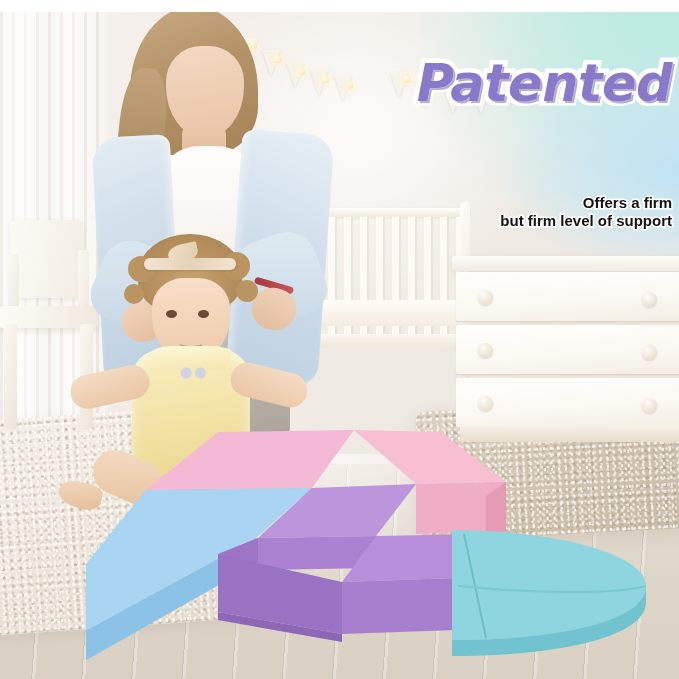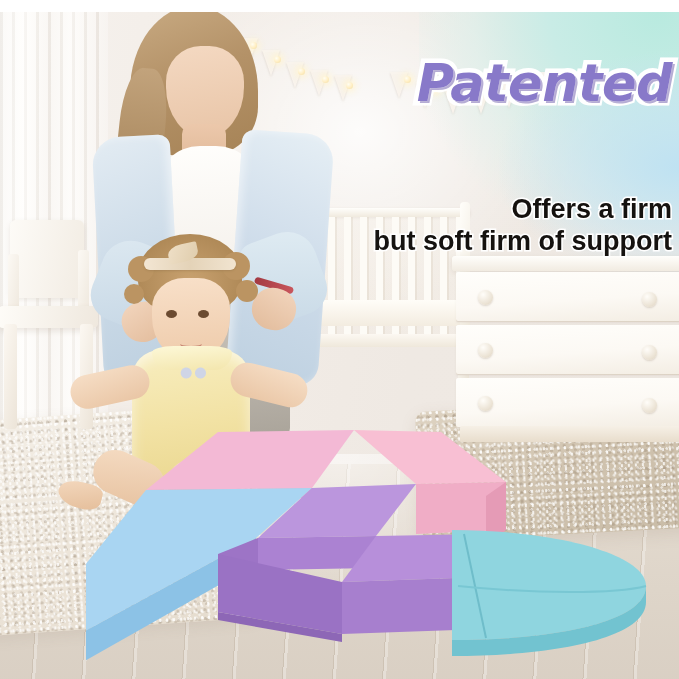--- a/index.html
+++ b/index.html
@@ -328,21 +328,21 @@
     paint-order:stroke fill;
     text-shadow:
       0 0 1px #fff, 2px 2px 0 rgba(120,104,176,.55);
   }
   #hl2{font-size:51px;margin-top:2px;}
 
   #subtitle{
     position:absolute;left:352px;top:182px;width:320px;
     text-align:right;line-height:1.18;
     font-family:"Liberation Sans",sans-serif;
-    font-weight:bold;color:#15120f;font-size:27px;
+    font-weight:bold;color:#15120f;font-size:15px;
     -webkit-text-stroke:3.2px #ffffff;
     paint-order:stroke fill;
   }
   .sub-line{display:block;}
 </style>
 </head>
 <body>
 
 <div id="stage">
 
@@ -498,16 +498,16 @@
       <path d="M 372,160 C 450,168 530,168 560,160" stroke="#79c7d3" stroke-width="2" fill="none"></path>
     </svg>
   </div>
 
   <div id="headline">
     <span class="hl-line" id="hl1">Patented</span>
   </div>
 
   <div id="subtitle">
     <span class="sub-line">Offers a firm</span>
-    <span class="sub-line">but soft firm of support</span>
+    <span class="sub-line">but firm level of support</span>
   </div>
 
 </div>
 
 </body></html>

